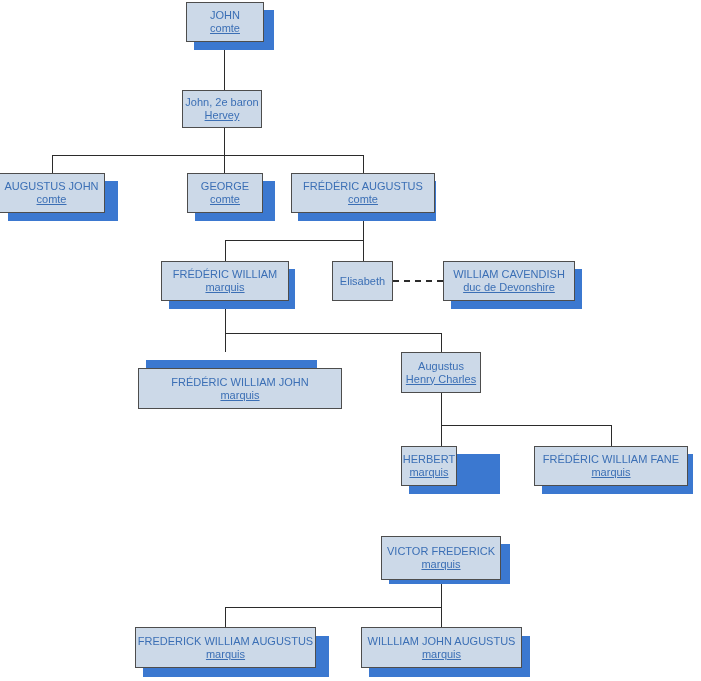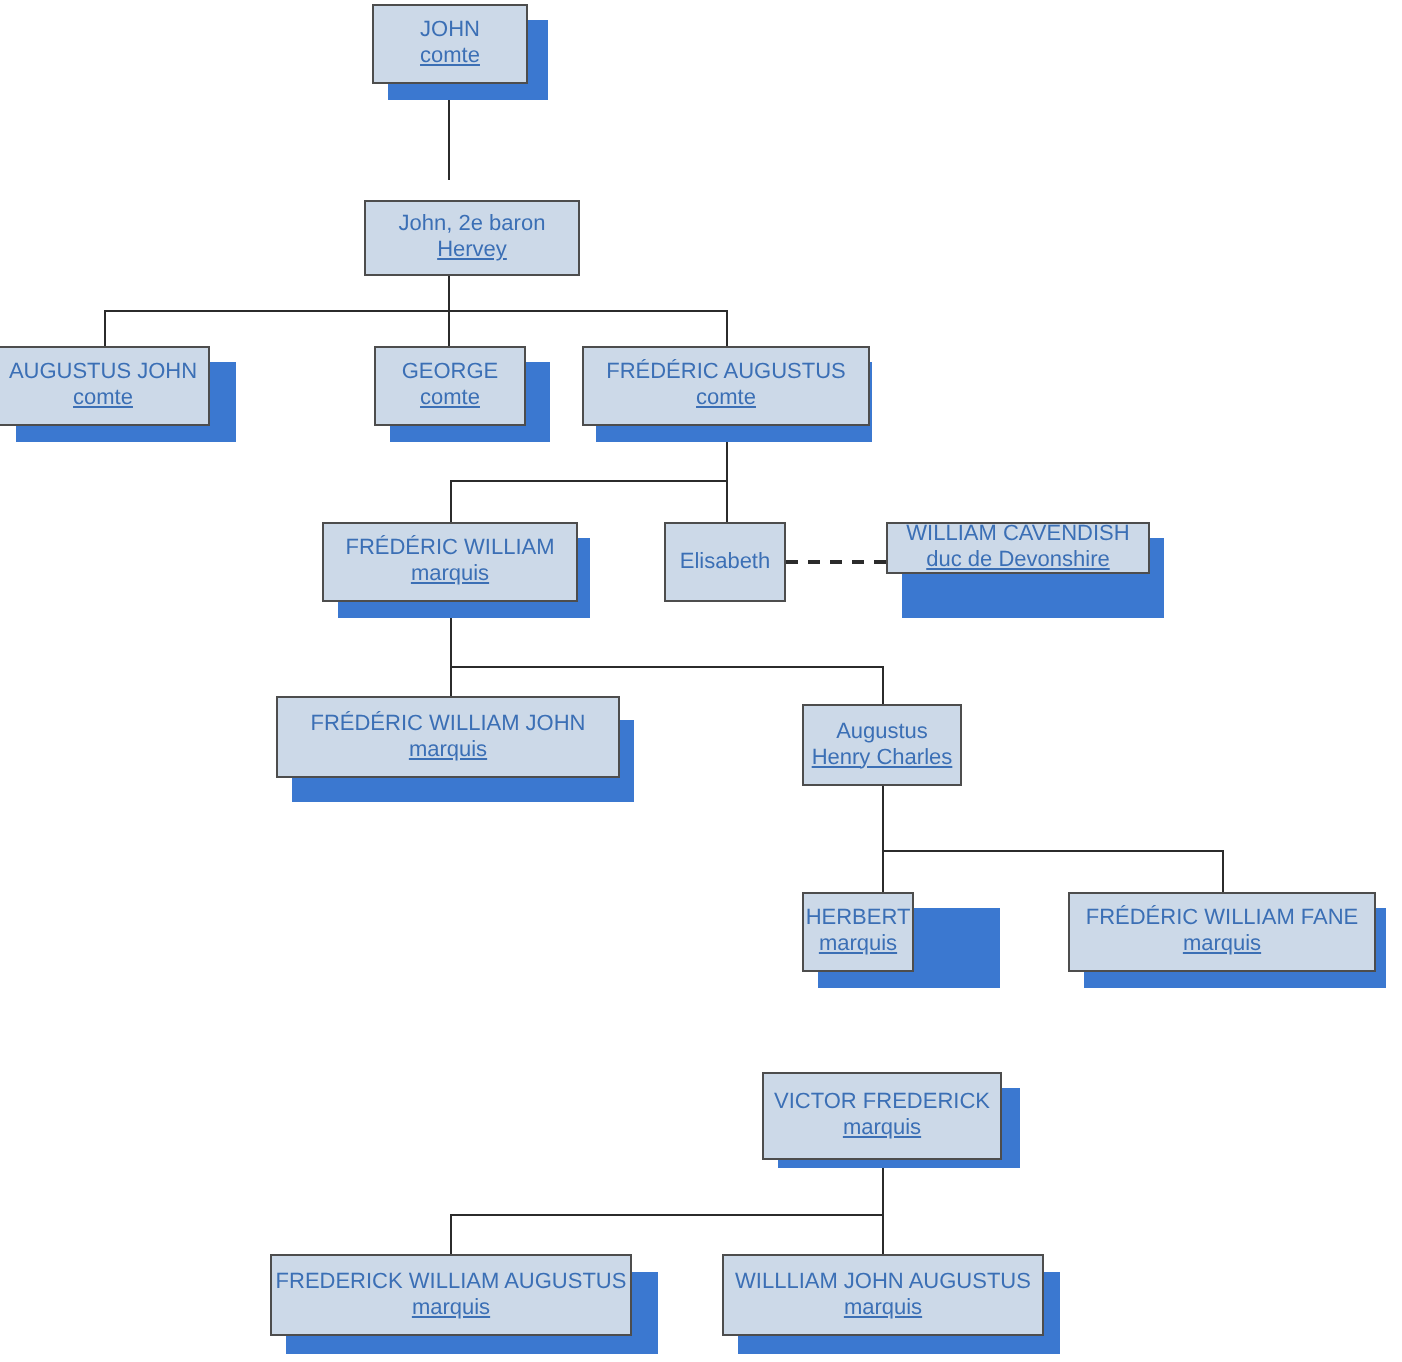--- a/index.html
+++ b/index.html
@@ -101,21 +101,21 @@
   <div class="shadow" style="left:542px; top:454px; width:151px; height:40px;"></div>
   <div class="shadow" style="left:389px; top:544px; width:121px; height:40px;"></div>
   <div class="shadow" style="left:143px; top:636px; width:186px; height:41px;"></div>
   <div class="shadow" style="left:369px; top:636px; width:161px; height:41px;"></div>
 
   <div class="node" style="left:186px; top:2px; width:78px; height:40px;">
     <span class="nm">JOHN</span>
     <span class="ttl">comte</span>
   </div>
 
-  <div class="node" style="left:182px; top:100px; width:108px; height:38px;">
+  <div class="node" style="left:182px; top:90px; width:80px; height:38px;">
     <span class="nm">John, 2e baron</span>
     <span class="ttl">Hervey</span>
   </div>
 
   <div class="node" style="left:-2px; top:173px; width:107px; height:40px;">
     <span class="nm">AUGUSTUS JOHN</span>
     <span class="ttl">comte</span>
   </div>
 
   <div class="node" style="left:187px; top:173px; width:76px; height:40px;">
@@ -130,26 +130,26 @@
 
   <div class="node" style="left:161px; top:261px; width:128px; height:40px;">
     <span class="nm">FRÉDÉRIC WILLIAM</span>
     <span class="ttl">marquis</span>
   </div>
 
   <div class="node" style="left:332px; top:261px; width:61px; height:40px;">
     <span class="nm">Elisabeth</span>
   </div>
 
-  <div class="node" style="left:443px; top:261px; width:132px; height:26px;text-align:right;">
+  <div class="node" style="left:443px; top:261px; width:132px; height:40px;text-align:right;">
     <span class="nm">WILLIAM CAVENDISH</span>
     <span class="ttl">duc de Devonshire</span>
   </div>
 
-  <div class="node" style="left:138px; top:348px; width:172px; height:41px;">
+  <div class="node" style="left:138px; top:368px; width:204px; height:41px;">
     <span class="nm">FRÉDÉRIC WILLIAM JOHN</span>
     <span class="ttl">marquis</span>
   </div>
 
   <div class="node" style="left:401px; top:352px; width:80px; height:41px;">
     <span class="nm">Augustus</span>
     <span class="ttl">Henry Charles</span>
   </div>
 
   <div class="node" style="left:401px; top:446px; width:56px; height:40px;">

